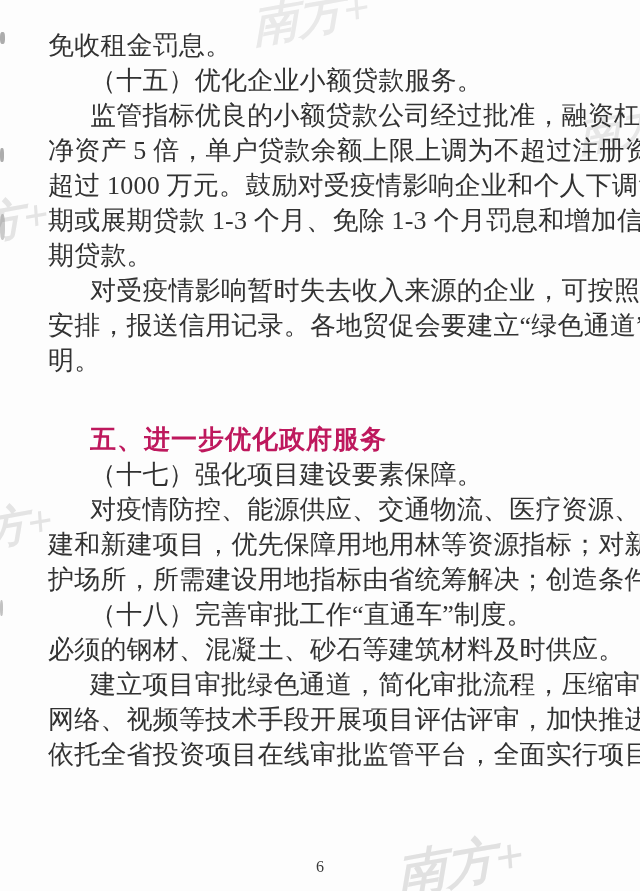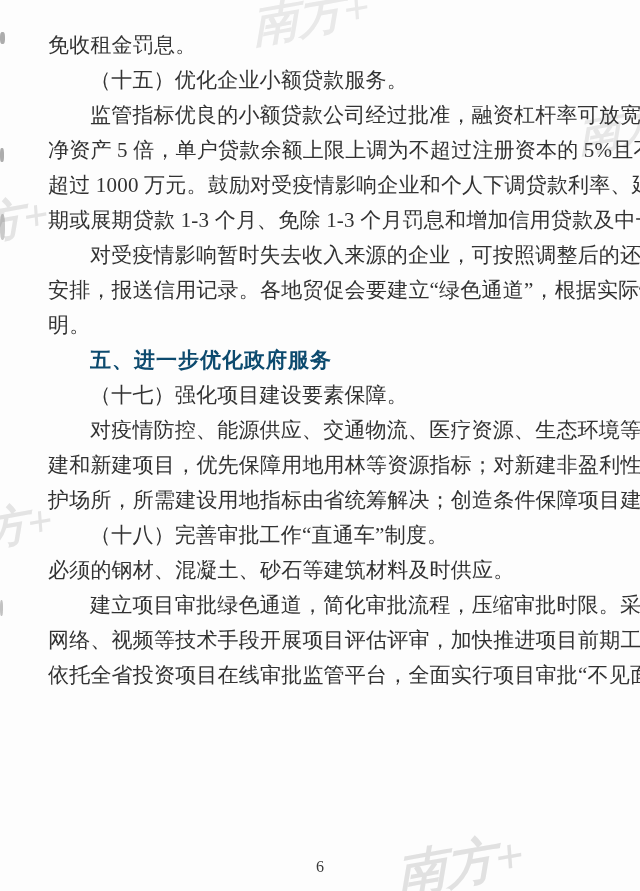--- a/index.html
+++ b/index.html
@@ -10,30 +10,31 @@
     overflow:hidden;
     font-family:"Liberation Serif","DejaVu Serif",serif;
   }
   .content {
     position:absolute;
     left:48px; top:28px; width:548px;
     color:var(--text-color,#323232);
   }
   .line {
     height:35px; line-height:35px;
-    font-size:21px;
+    font-size:26px;
     white-space:nowrap;
     letter-spacing:0.2px;
   }
   .line.indent { text-indent:42px; }
   .line.heading {
     font-family:Liberation Serif, serif;
     font-weight:bold;
     letter-spacing:1px;
-    color:#0c4a6e;
+    color:#be185d;
+    margin-top:44px;
   }
   .wm {
     position:absolute;
     font-style:italic;
     font-weight:bold;
     color:var(--wm-color,#cbcbcb);
     transform:rotate(-10deg) skewX(-6deg);
     white-space:nowrap;
     pointer-events:none;
   }
@@ -71,20 +72,21 @@
   <div class="wm wm-left-lower">南方+</div>
   <div class="wm wm-bottom">南方+</div>
 
   <div class="content" id="doc-content">
       <div class="line">免收租金罚息。</div>
       <div class="line indent">（十五）优化企业小额贷款服务。</div>
       <div class="line indent">监管指标优良的小额贷款公司经过批准，融资杠杆率可放宽至</div>
       <div class="line">净资产 5 倍，单户贷款余额上限上调为不超过注册资本的 5%且不</div>
       <div class="line">超过 1000 万元。鼓励对受疫情影响企业和个人下调贷款利率、延</div>
       <div class="line">期或展期贷款 1-3 个月、免除 1-3 个月罚息和增加信用贷款及中长</div>
+      <div class="line">期贷款。</div>
       <div class="line indent">对受疫情影响暂时失去收入来源的企业，可按照调整后的还款</div>
       <div class="line">安排，报送信用记录。各地贸促会要建立“绿色通道”，根据实际情</div>
       <div class="line">明。</div>
       <div class="line heading indent">五、进一步优化政府服务</div>
       <div class="line indent">（十七）强化项目建设要素保障。</div>
       <div class="line indent">对疫情防控、能源供应、交通物流、医疗资源、生态环境等在</div>
       <div class="line">建和新建项目，优先保障用地用林等资源指标；对新建非盈利性医</div>
       <div class="line">护场所，所需建设用地指标由省统筹解决；创造条件保障项目建设</div>
       <div class="line indent">（十八）完善审批工作“直通车”制度。</div>
       <div class="line">必须的钢材、混凝土、砂石等建筑材料及时供应。</div>

